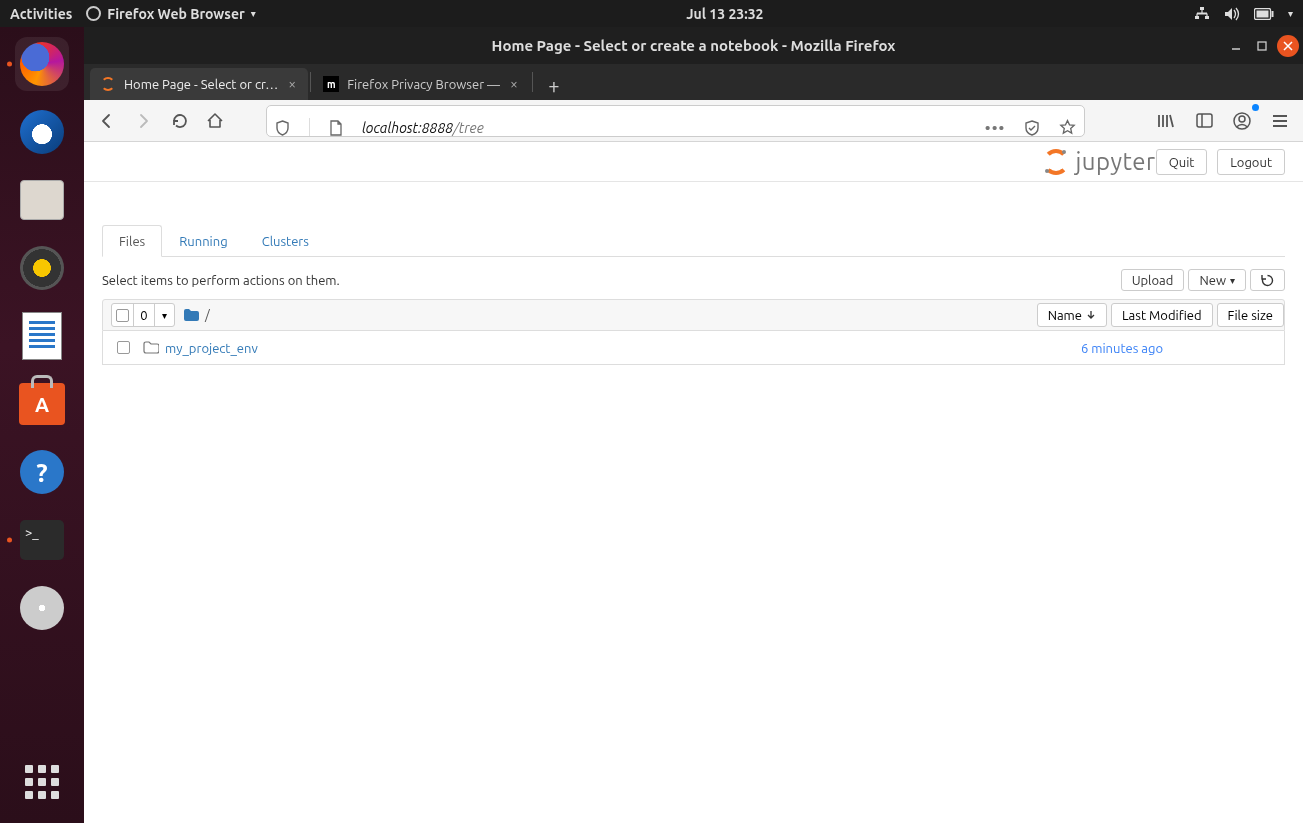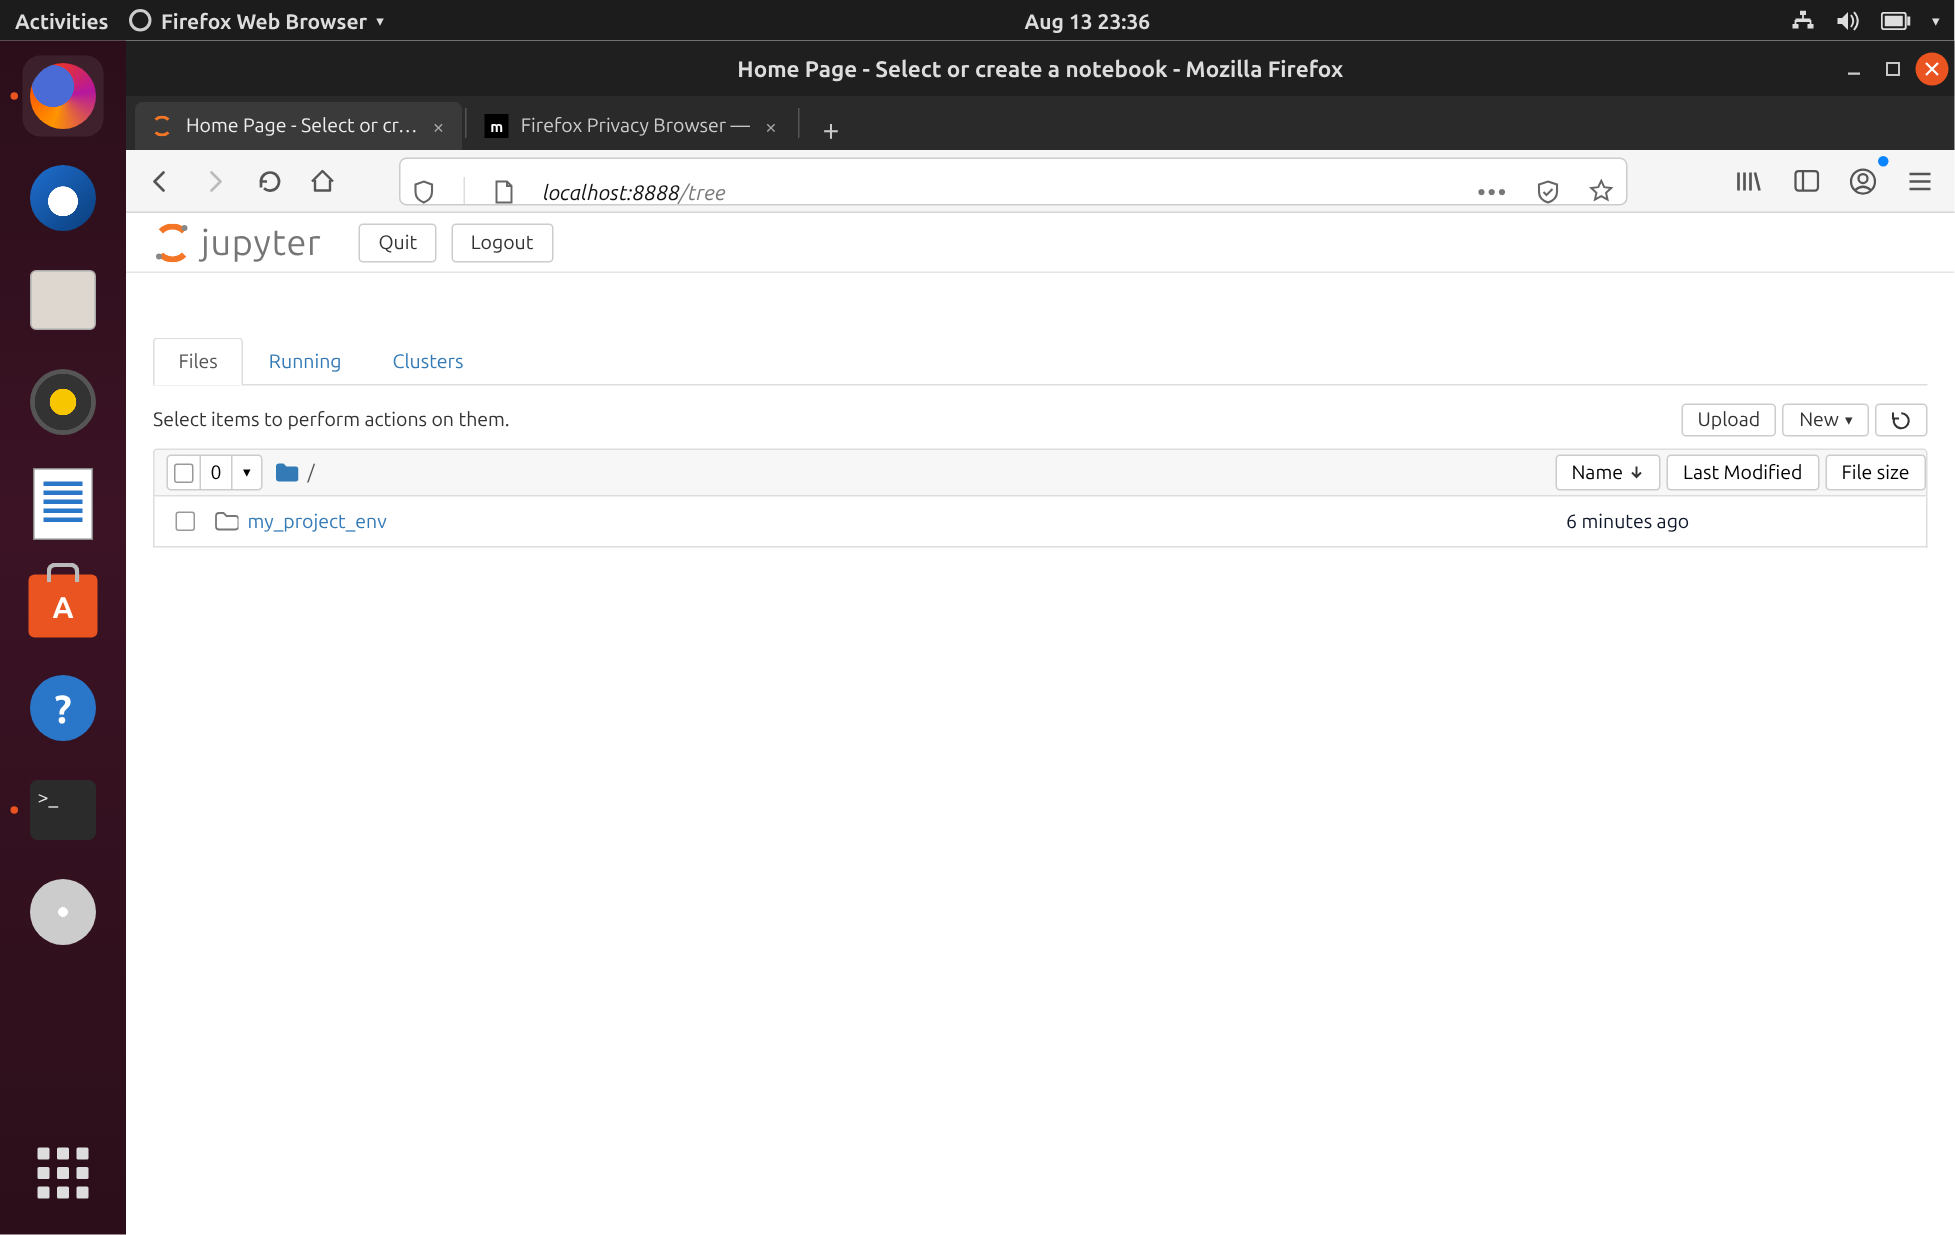--- a/index.html
+++ b/index.html
@@ -56,21 +56,21 @@
   .urlbar{ flex:1; height:32px; background:#fff; border:1px solid #ccc; border-radius:5px; display:flex; align-items:flex-end; padding:0 8px; gap:19px; font-size:14px; color:#333; margin:0 60px 0 30px;font-style:italic;}
   .urlbar .host{ color:#111;}
   .urlbar .path{ color:#777;}
   .urlbar .ub-icon{ color:#666; font-size:15px; display:flex; align-items:center;}
   .account-badge{ position:relative;}
   .account-badge::after{content:""; position:absolute; top:-2px; right:-2px; width:7px; height:7px; background:#0a84ff; border-radius:50%;}
   .tb-right{ display:flex; align-items:center; gap:8px; }
 
   
   .page{ flex:1; background:#fff; overflow:auto;}
-  .jp-header{ display:flex; align-items:center; justify-content:flex-start; padding:6px 18px; border-bottom:1px solid #e5e5e5;gap:25px;}
+  .jp-header{ display:flex; align-items:center; justify-content:flex-end; padding:6px 18px; border-bottom:1px solid #e5e5e5;}
   .jp-logo{ display:flex; align-items:center; gap:6px;}
   .jp-logo .ring{ width:26px; height:26px; border-radius:50%; border:4px solid #f37626; border-left-color:transparent; border-right-color:transparent; position:relative;}
   .jp-logo .ring::before,.jp-logo .ring::after{ content:""; position:absolute; width:4px; height:4px; background:#888; border-radius:50%;}
   .jp-logo .ring::before{ top:-3px; right:-1px;}
   .jp-logo .ring::after{ bottom:-2px; left:-2px;}
   .jp-logo .word{ font-size:24px; color:#767676; letter-spacing:0.5px;}
   .jp-btn{ display:inline-block; padding:5px 12px; border:1px solid #ccc; border-radius:3px; font-size:13px; background:#fff; cursor:pointer; color:#333;}
   .jp-btn + .jp-btn{ margin-left:6px;}
 
   .jp-body{ padding:0 18px;}
@@ -89,41 +89,41 @@
   .jp-listhead .sel .cnt{ width:20px; text-align:center;}
   .jp-listhead .sel .dd{ width:20px; display:flex; align-items:center; justify-content:center; border-left:1px solid #ccc; height:100%;}
   .jp-listhead .crumb{ display:flex; align-items:center; gap:6px; color:#337ab7;}
   .jp-listhead .spacer{ flex:1;}
   .headcol{ padding:0 10px; border-left:1px solid #ddd; border-right:0; height:24px; display:flex; align-items:center; border:1px solid #ccc; border-radius:3px; margin-right:4px; background:#fff; gap:4px;text-align:right;}
 
   .jp-row{ display:flex; align-items:center; border:1px solid #ddd; border-top:none; height:34px; font-size:13px;}
   .jp-row .cb{ width:40px; display:flex; justify-content:center;}
   .jp-row .icon{ width:22px; color:#777;}
   .jp-row .name{ flex:1; color:#337ab7;}
-  .jp-row .mod{ width:170px; text-align:left; padding-right:14px; color:#0f172a;}
+  .jp-row .mod{ width:170px; text-align:center; padding-right:14px; color:#3b82f6;}
   .jp-row .size{ width:70px;}
 
   input[type=checkbox].ck{ width:13px; height:13px; appearance:none; border:1px solid #999; border-radius:2px; background:#fff;}
 
   svg{ display:block;}
 </style>
 </head>
 <body>
 
 <div class="gnome-topbar">
   <div class="left">
     <span>Activities</span>
     <span class="appmenu">
       <span class="ff-ring"></span>
       <span>Firefox Web Browser</span>
       <span class="tri">▾</span>
     </span>
   </div>
   <div class="center">
-    <span>Aug 13  23:36</span>
+    <span>Jul 13  23:32</span>
   </div>
   <div class="right">
     <span class="tray-icon">
       <svg width="16" height="14" viewBox="0 0 16 14">
           <g fill="#ddd">
             <rect x="6" y="0" width="4" height="3"></rect>
             <rect x="1" y="9" width="4" height="3"></rect>
             <rect x="11" y="9" width="4" height="3"></rect>
             <path d="M8 3 v3 M3 9 v-2 h10 v2 M8 6 h-5 M8 6 h5" stroke="#ddd" stroke-width="1.2" fill="none"></path>
           </g>

